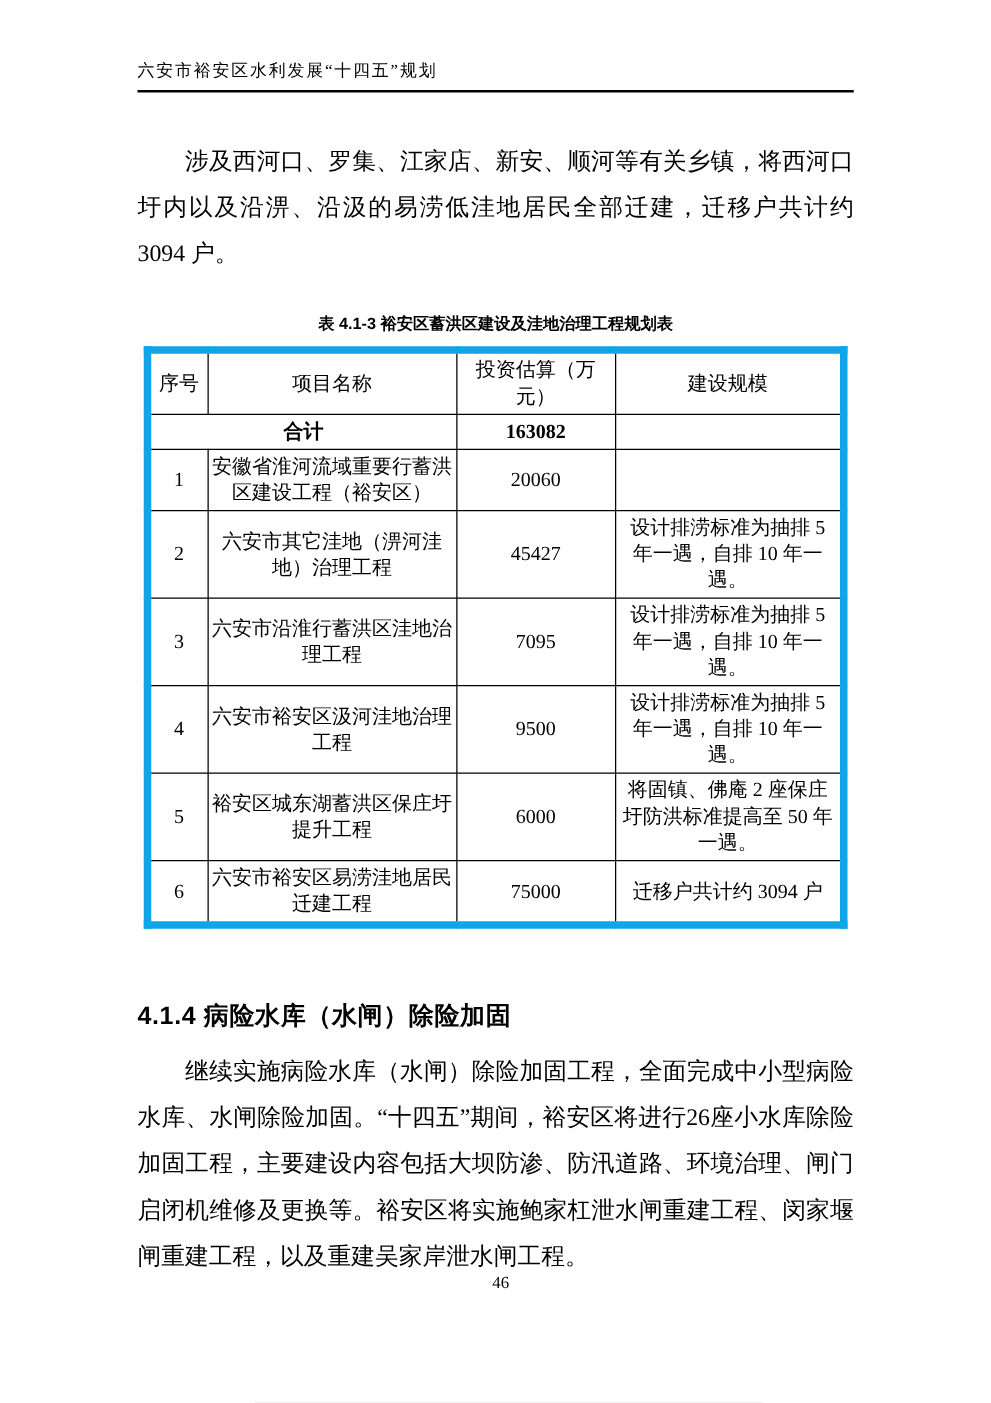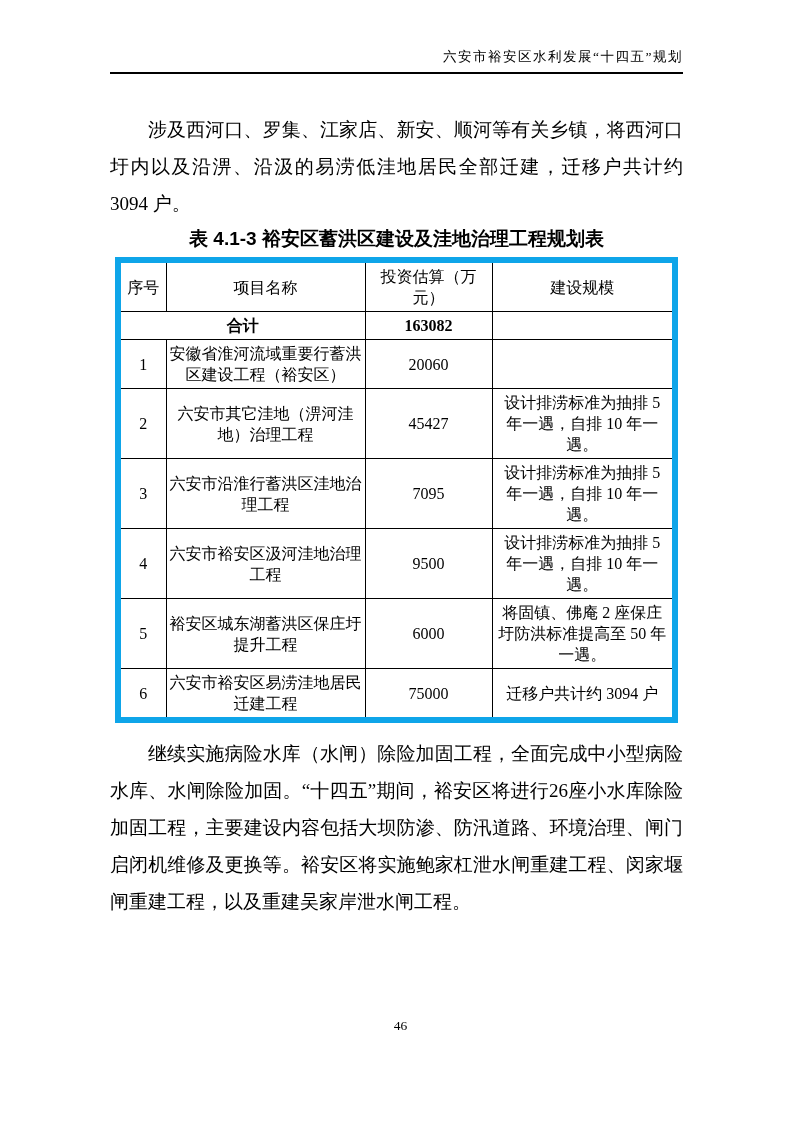--- a/index.html
+++ b/index.html
@@ -3,32 +3,32 @@
 <meta charset="utf-8">
 <style>
   html,body{margin:0;padding:0;background:#e8e8e8;}
   .page{
     width:793px;height:1122px;background:#ffffff;position:relative;
     box-sizing:border-box;padding:48px 110px 0 110px;
     font-family:"Liberation Serif","DejaVu Serif",serif;color:#000;
     margin:0 auto;overflow:hidden;
   }
   .doc-header{
-    text-align:right;font-size:13.5px;letter-spacing:1.5px;
+    text-align:left;font-size:13.5px;letter-spacing:1.5px;
     padding-bottom:7px;border-bottom:2.5px solid #000;line-height:17px;
   }
   .para{
     font-size:19px;line-height:37px;text-align:justify;text-justify:inter-ideograph;
     text-indent:2em;margin:0;
   }
   .para-intro{margin-top:37px;}
   .table-title{
-    margin-top:6px;text-align:center;
+    margin-top:26px;text-align:center;
     font-family:"Liberation Sans","DejaVu Sans",sans-serif;
-    font-weight:bold;font-size:19px;line-height:22px;
+    font-weight:bold;font-size:13px;line-height:22px;
   }
   table.plan-table{
     border-collapse:collapse;table-layout:fixed;
     width:557px;margin:7px auto 0 auto;border:6px solid #0ea5e9;
   }
   .plan-table th,.plan-table td{
     border:1px solid #000;font-size:16px;line-height:21px;
     text-align:center;vertical-align:middle;padding:3px 2px;
     overflow:hidden;
   }
@@ -112,18 +112,19 @@
       </tr>
       <tr class="body-row">
         <td>6</td>
         <td>六安市裕安区易涝洼地居民迁建工程</td>
         <td>75000</td>
         <td>迁移户共计约 3094 户</td>
       </tr>
     </tbody>
   </table>
 
+  <div class="section-heading">4.1.4 病险水库（水闸）除险加固</div>
 
   <p class="para para-section">继续实施病险水库（水闸）除险加固工程，全面完成中小型病险水库、水闸除险加固。“十四五”期间，裕安区将进行26座小水库除险加固工程，主要建设内容包括大坝防渗、防汛道路、环境治理、闸门启闭机维修及更换等。裕安区将实施鲍家杠泄水闸重建工程、闵家堰闸重建工程，以及重建吴家岸泄水闸工程。</p>
 
   <div class="page-number">46</div>
 
 </div>
 
 </body></html>

